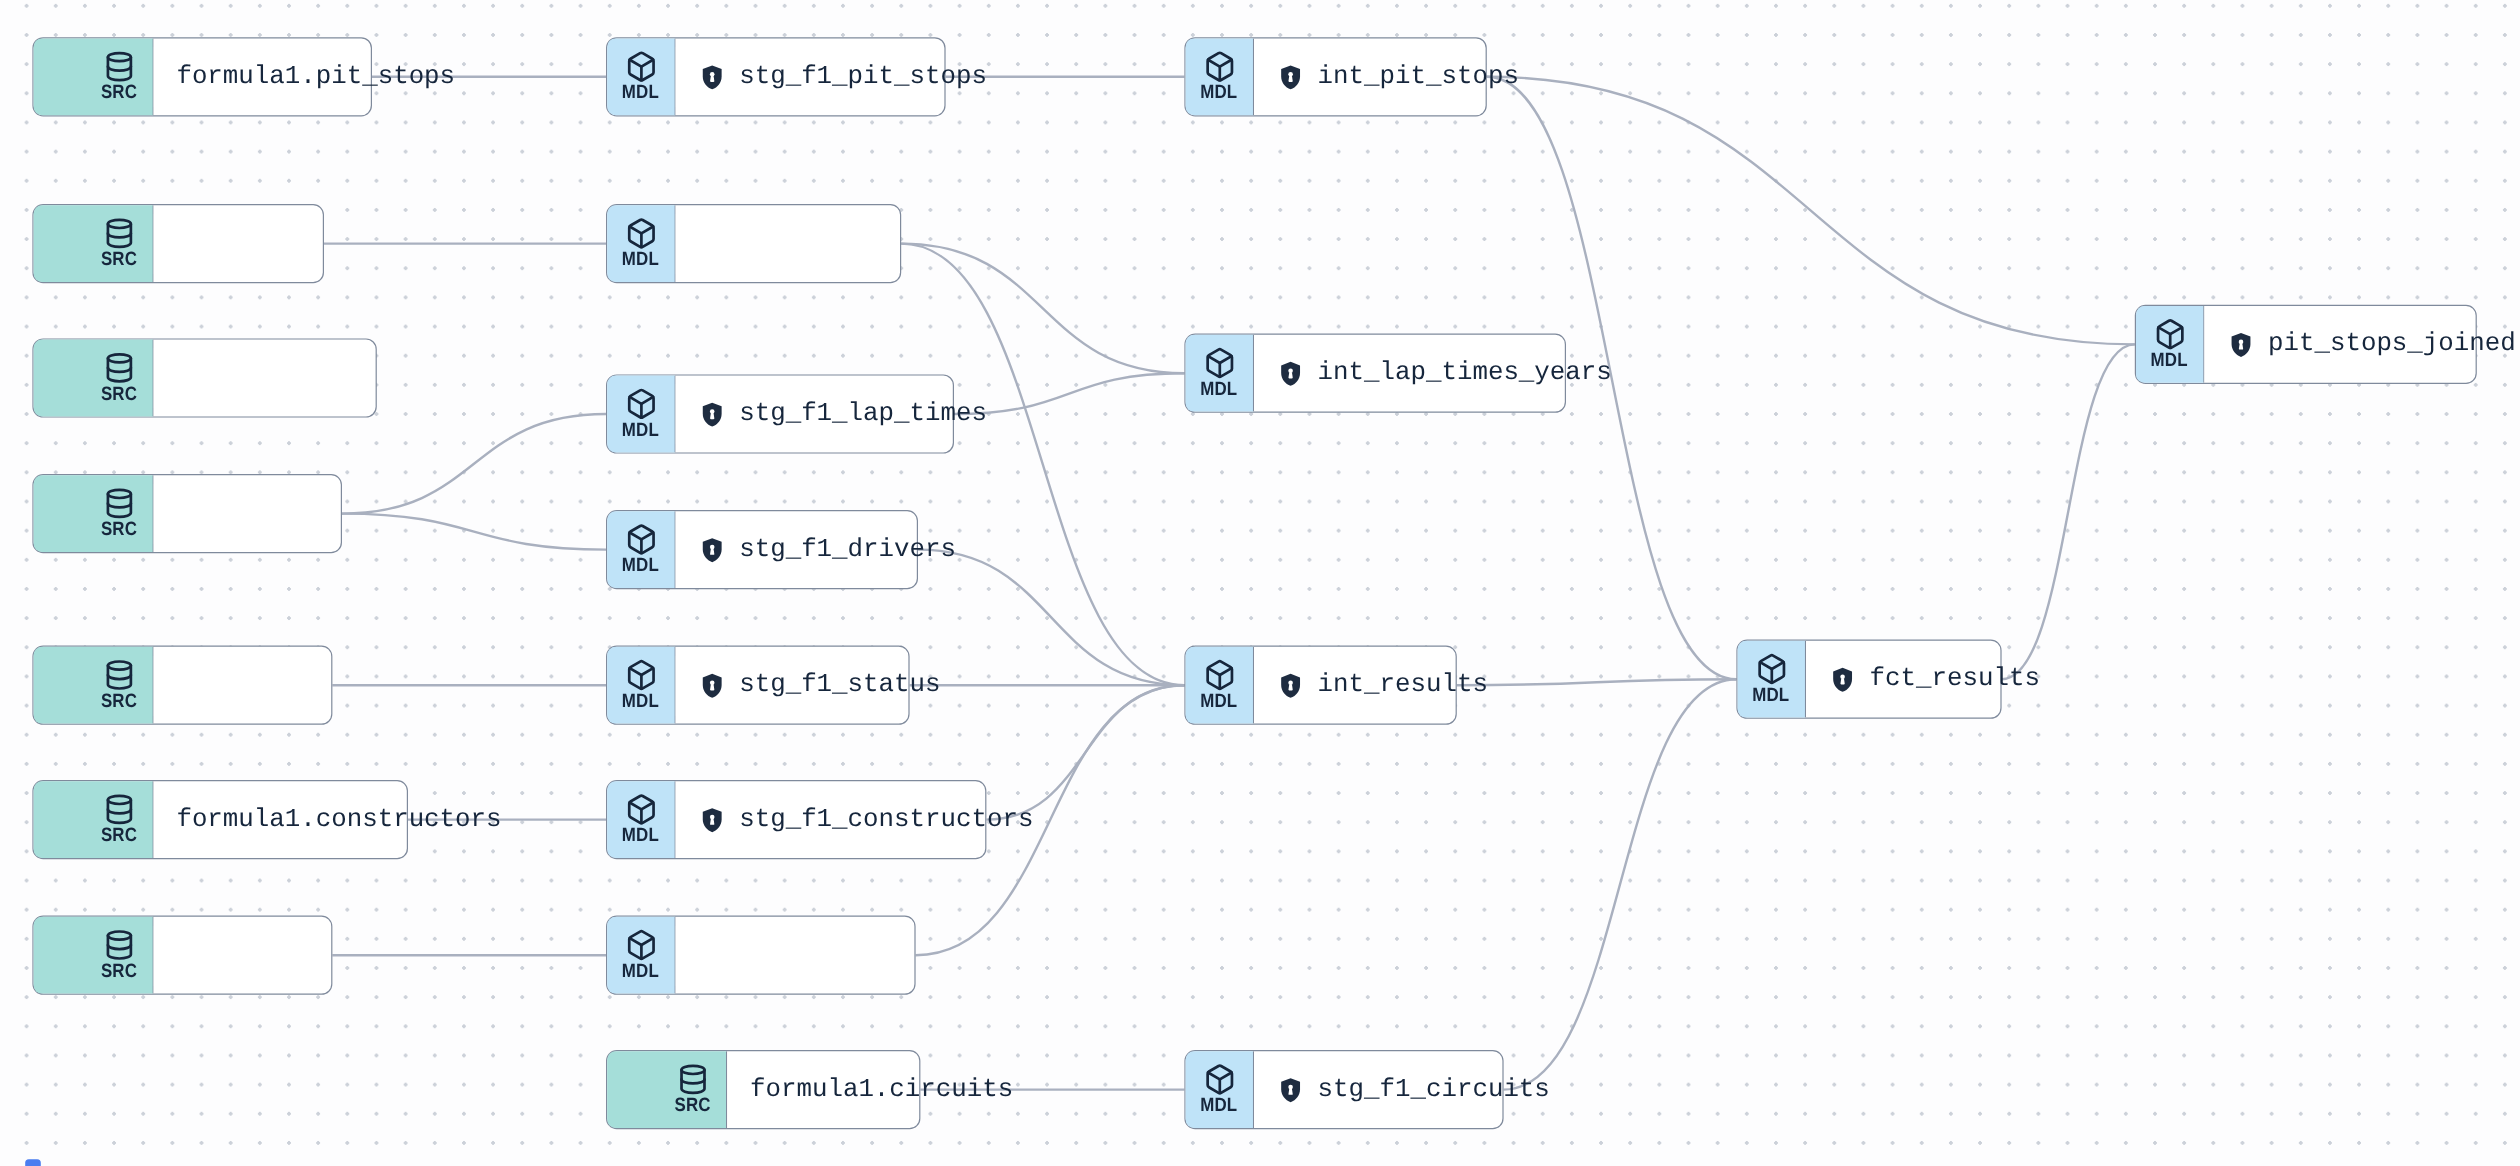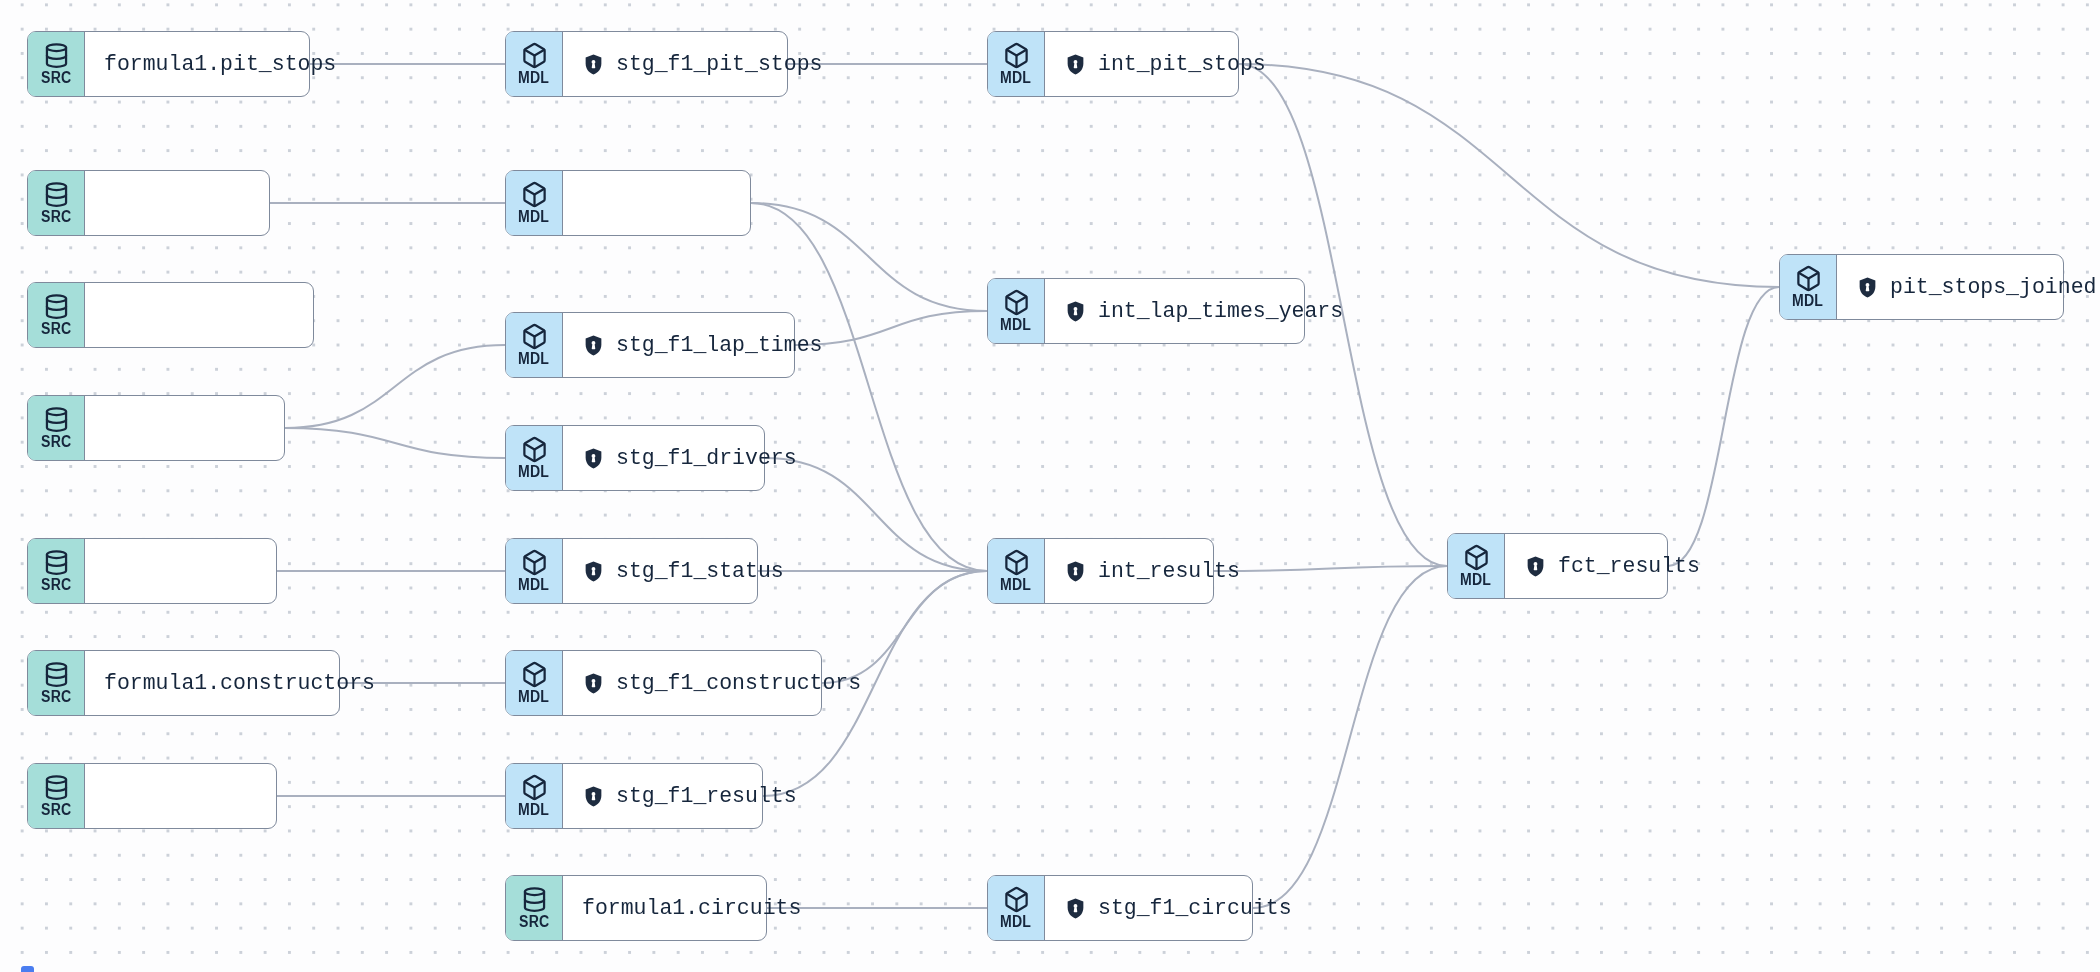--- a/index.html
+++ b/index.html
@@ -18,21 +18,21 @@
     background:var(--node-bg,#ffffff);
     border:1.7px solid var(--node-border,#7f8a9c);
     border-radius:9px;box-sizing:border-box;height:66px;
   }
   .badge{
     width:56px;flex:0 0 56px;display:flex;flex-direction:column;
     align-items:center;justify-content:center;gap:1px;
     border-right:1.7px solid var(--node-border,#7f8a9c);
     border-radius:7px 0 0 7px;
   }
-  .badge.src{background:var(--src-bg,#a5ded9);}
+  .badge.src{background:var(--src-bg,#a5ded9);padding-left:43px;}
   .badge.mdl{background:var(--mdl-bg,#bfe3f8);}
   .badge .glyph{width:27px;height:27px;display:block;}
   .badge .glyph svg{width:100%;height:100%;stroke:var(--text-color,#16263c);stroke-width:2;fill:none;stroke-linecap:round;stroke-linejoin:round;}
   .badge-label{
     font-size:16px;font-weight:700;letter-spacing:.2px;
     color:var(--text-color,#16263c);line-height:1;
     transform:scaleX(.88);
   }
   .body{
     display:flex;align-items:center;gap:11px;
@@ -269,28 +269,20 @@
   </div>
     <div class="node" style="left: 505px; top: 763px; width: 258px;">
     <div class="badge mdl">
       <span class="glyph"><svg viewBox="0 0 24 24" xmlns="http://www.w3.org/2000/svg">
     <path d="M21 16.2V7.8a1.9 1.9 0 0 0-.95-1.64l-7.1-4.1a1.9 1.9 0 0 0-1.9 0l-7.1 4.1A1.9 1.9 0 0 0 3 7.8v8.4a1.9 1.9 0 0 0 .95 1.64l7.1 4.1a1.9 1.9 0 0 0 1.9 0l7.1-4.1A1.9 1.9 0 0 0 21 16.2z"></path>
     <polyline points="3.3 6.9 12 12 20.7 6.9"></polyline>
     <line x1="12" y1="22.1" x2="12" y2="12"></line>
   </svg></span>
       <span class="badge-label">MDL</span>
     </div>
-    <div class="body">
-      <svg class="shield" viewBox="0 0 24 24" xmlns="http://www.w3.org/2000/svg">
-        <path class="shield-bg" d="M12 1.6 20.2 4.7v6.5c0 5.3-3.5 9.5-8.2 11.2-4.7-1.7-8.2-5.9-8.2-11.2V4.7z" fill="#1e2c40"></path>
-        <circle cx="12" cy="9.3" r="2" fill="#ffffff"></circle>
-        <path d="M12 10.4c-.7 0-1.2.5-1.3 1.1l-.55 3.7c-.05.4.25.8.7.8h2.3c.45 0 .75-.4.7-.8l-.55-3.7c-.1-.6-.6-1.1-1.3-1.1z" fill="#ffffff"></path>
-      </svg>
-      <span class="node-label">stg_f1_results</span>
-    </div>
   </div>
     <div class="node" style="left: 987px; top: 875px; width: 266px;">
     <div class="badge mdl">
       <span class="glyph"><svg viewBox="0 0 24 24" xmlns="http://www.w3.org/2000/svg">
     <path d="M21 16.2V7.8a1.9 1.9 0 0 0-.95-1.64l-7.1-4.1a1.9 1.9 0 0 0-1.9 0l-7.1 4.1A1.9 1.9 0 0 0 3 7.8v8.4a1.9 1.9 0 0 0 .95 1.64l7.1 4.1a1.9 1.9 0 0 0 1.9 0l7.1-4.1A1.9 1.9 0 0 0 21 16.2z"></path>
     <polyline points="3.3 6.9 12 12 20.7 6.9"></polyline>
     <line x1="12" y1="22.1" x2="12" y2="12"></line>
   </svg></span>
       <span class="badge-label">MDL</span>
     </div>

